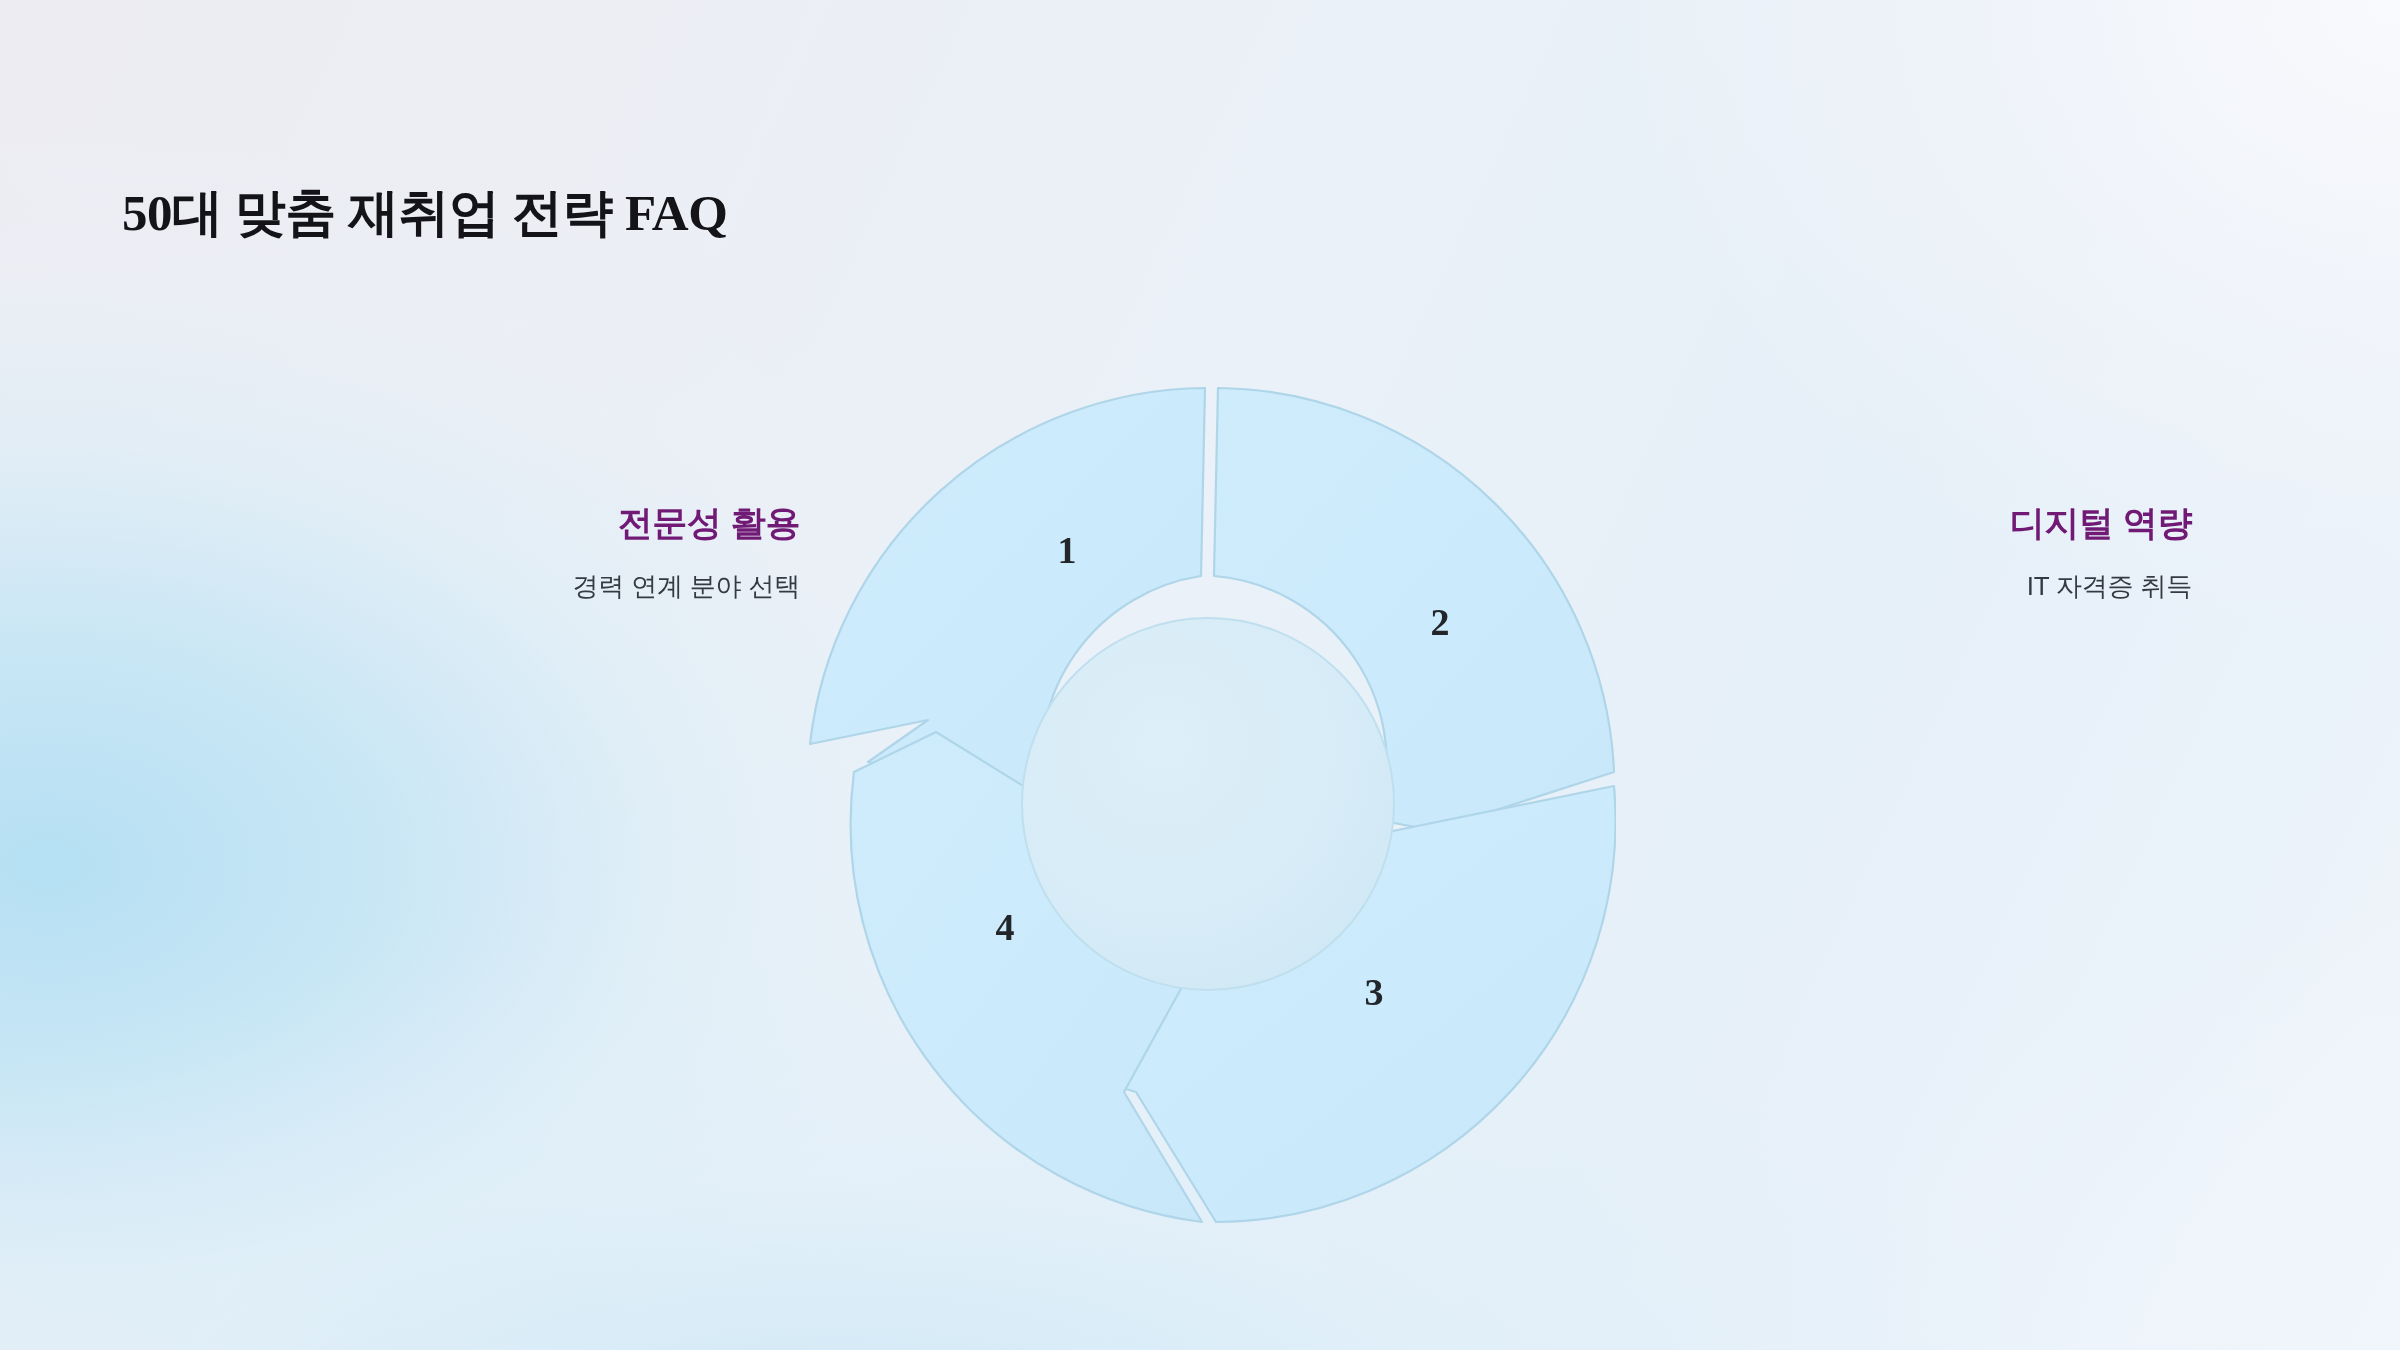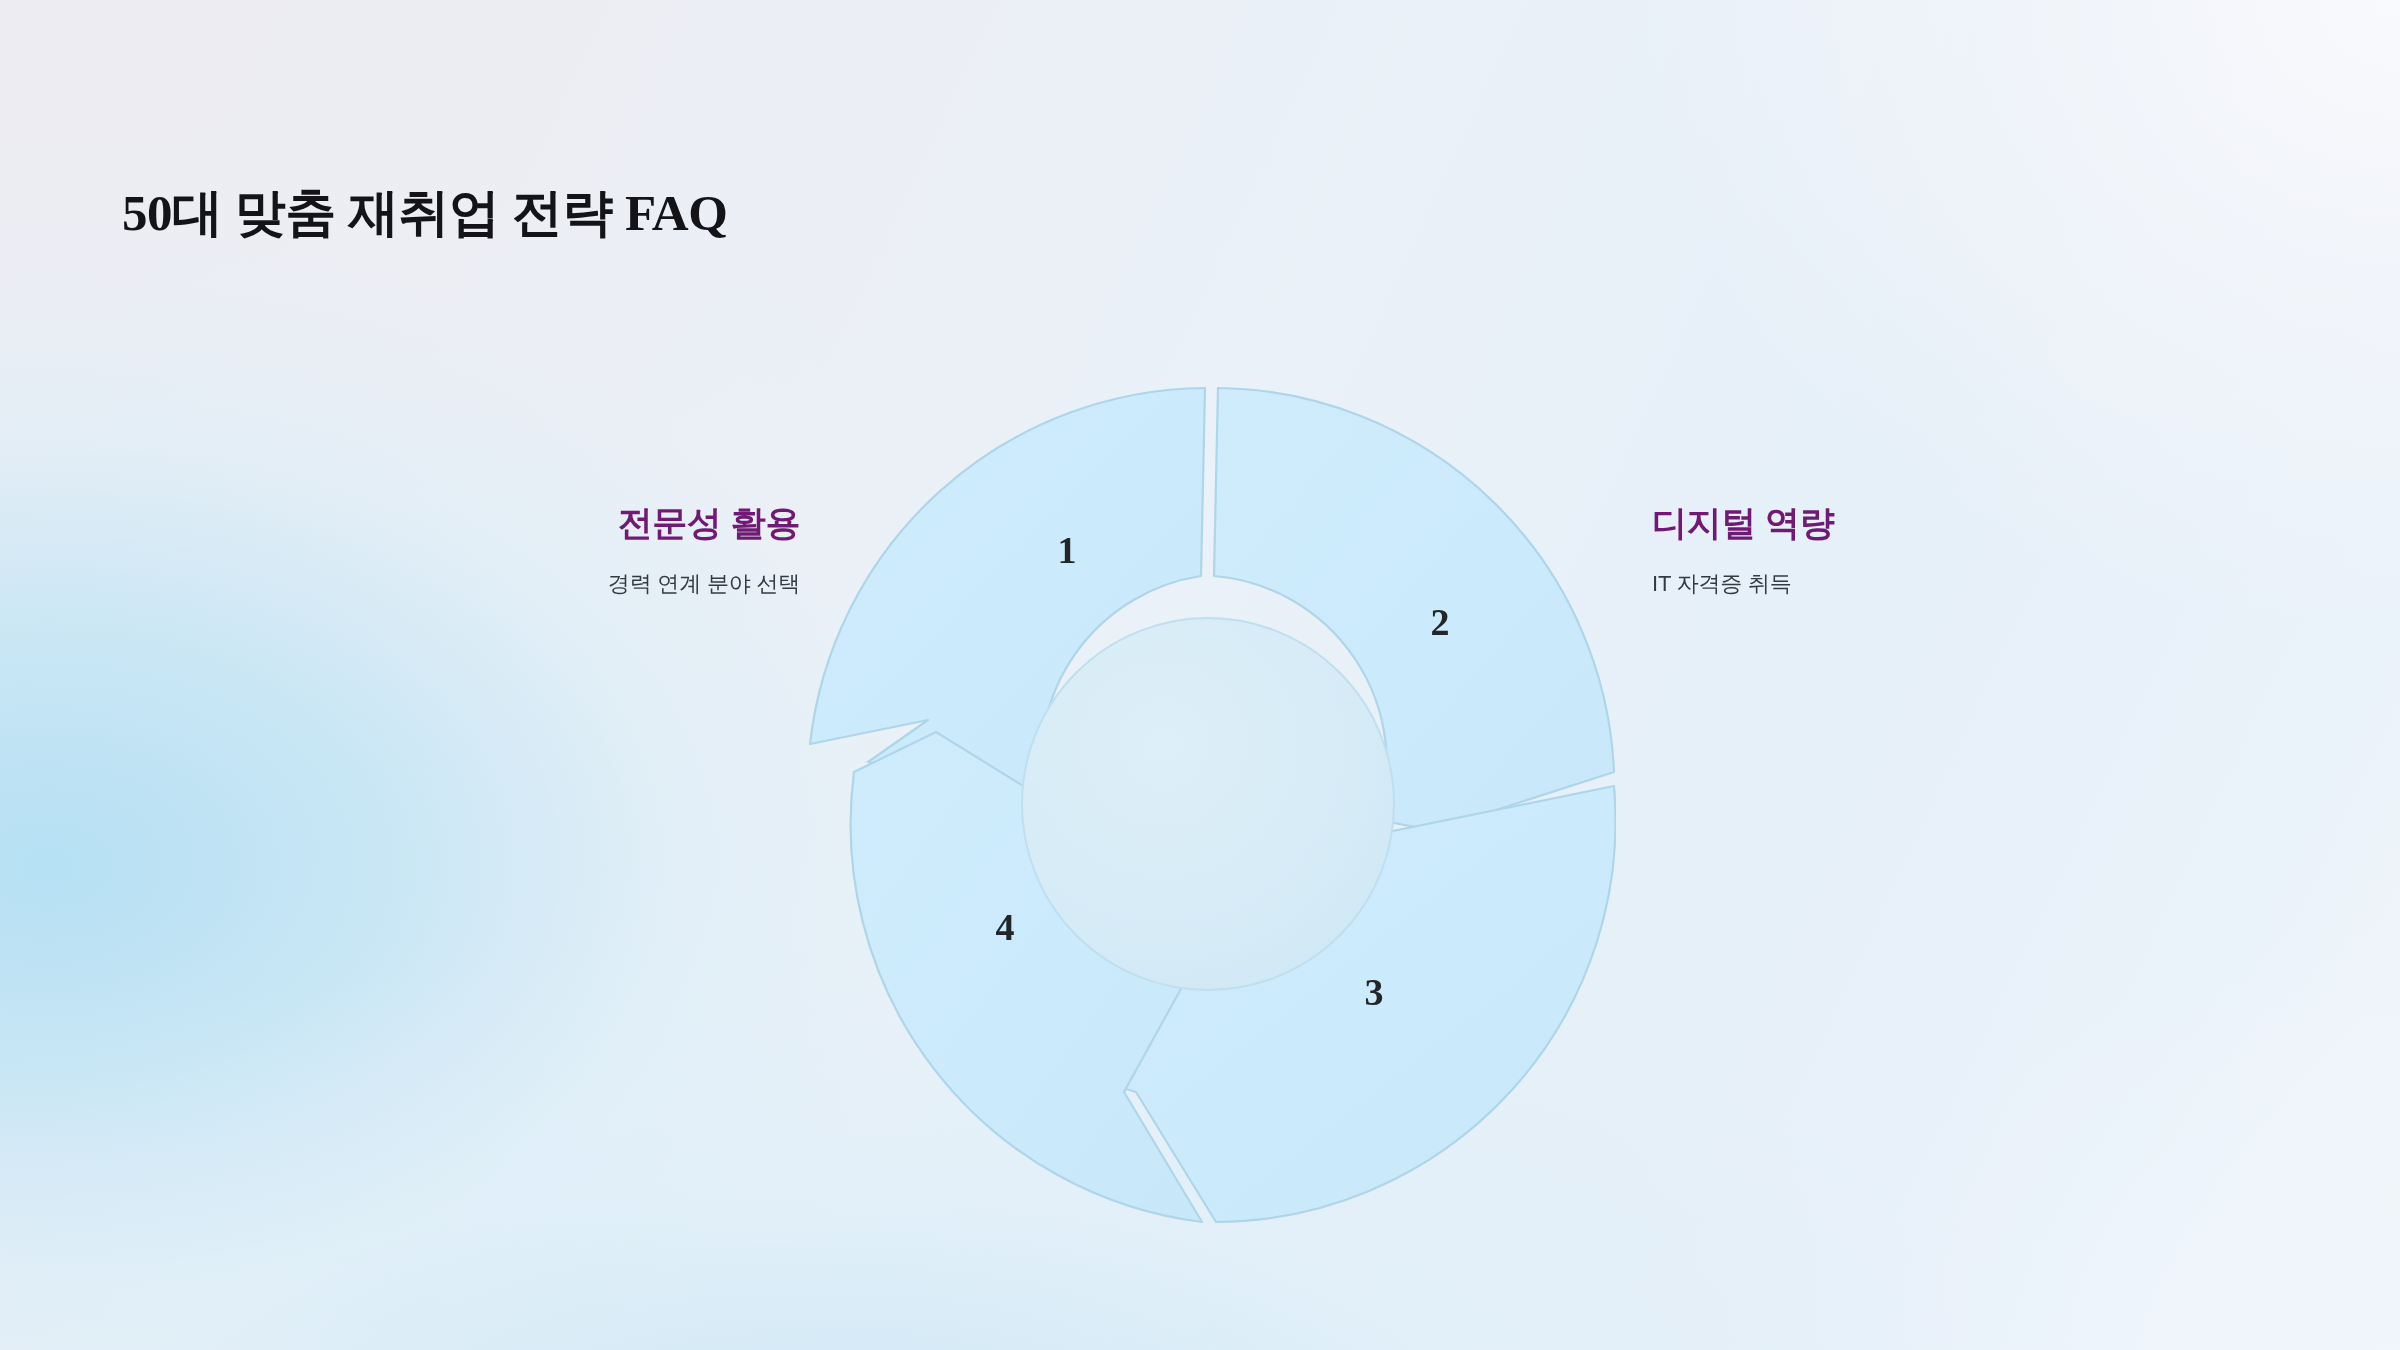--- a/index.html
+++ b/index.html
@@ -89,27 +89,27 @@
     font-weight:bold;
     font-size:35px;
     letter-spacing:-0.4px;
     color:#701a75;
     white-space:nowrap;
   }
   .label-sub {
     margin-top:22px;
     font-family:"Liberation Sans", sans-serif;
     font-weight:normal;
-    font-size:22px;
+    font-size:26px;
     letter-spacing:-0.2px;
     color:#333a42;
     white-space:nowrap;
   }
   .align-right { text-align:right; }
-  .align-left  { text-align:left; }
+  .align-left  { text-align:right; }
 
   #label-1 { left:260px; top:500px; width:540px; }
   #label-2 { left:1652px; top:500px; width:540px; }
   #label-3 { left:1652px; top:905px; width:540px; }
   #label-4 { left:260px; top:905px; width:540px; }
 </style>
 </head>
 <body>
 
 <div id="slide">

